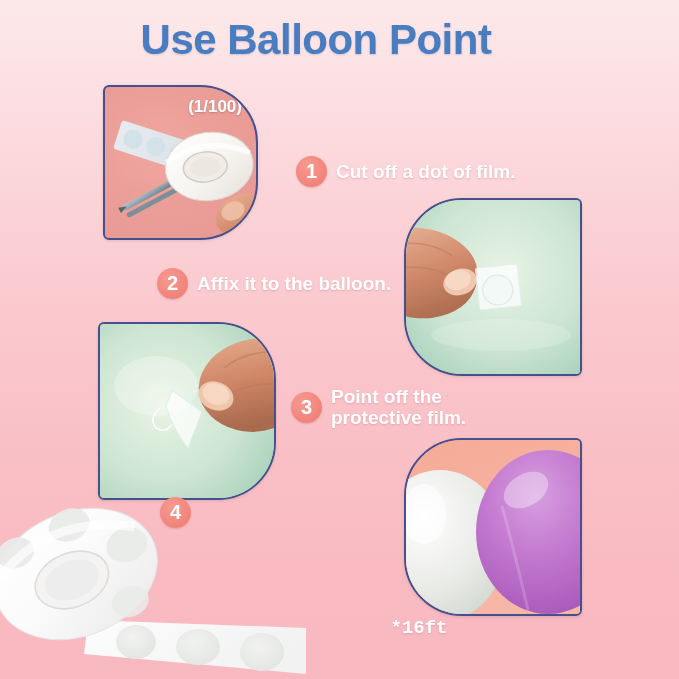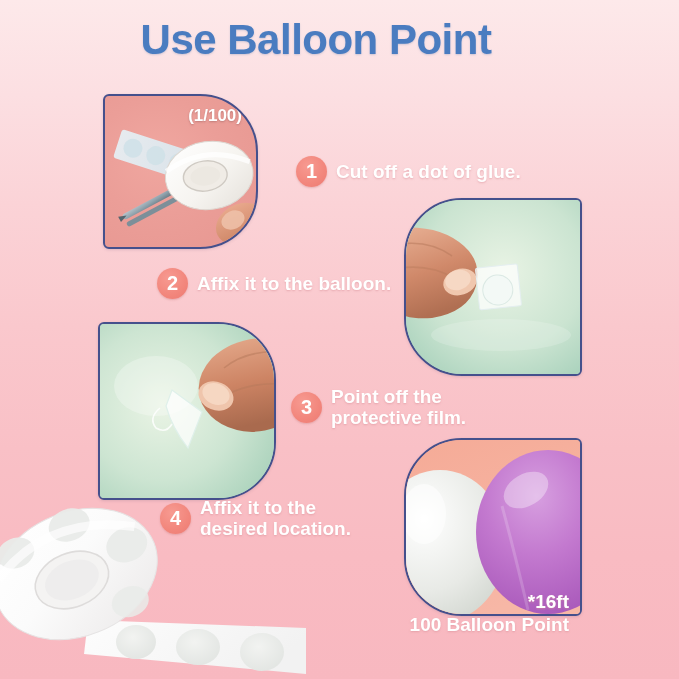--- a/index.html
+++ b/index.html
@@ -48,21 +48,21 @@
     border: 2px solid #45508c;
     box-sizing: border-box;
     overflow: hidden;
     box-shadow: 0 1px 3px rgba(100,80,110,0.18);
   }
   
   .round-right { border-radius: 6px 58px 58px 6px; }
   .round-left  { border-radius: 58px 6px 6px 58px; }
 
   #panel-1 {
-    left: 103px; top: 94px; width: 155px; height: 155px;
+    left: 103px; top: 85px; width: 155px; height: 155px;
     background:
       radial-gradient(ellipse at 35% 40%, #f0a7a0 0%, #eb9e98 45%, #e79791 100%);
   }
   #panel-2 {
     left: 404px; top: 198px; width: 178px; height: 178px;
     background:
       radial-gradient(ellipse at 60% 45%, #dfeedd 0%, #cfe6d3 40%, #b9dcc6 80%, #a9d2bd 100%);
   }
   #panel-3 {
     left: 98px; top: 322px; width: 178px; height: 178px;
@@ -114,28 +114,29 @@
   }
 
   #step-1 { left: 296px; top: 156px; }
   #step-2 { left: 157px; top: 268px; }
   #step-3 { left: 291px; top: 386px; }
   #step-4 { left: 160px; top: 497px; }
 
   
   #bottom-caption {
     position: absolute;
-    left: 269px; top: 591px;
+    left: 269px; top: 617px;
     width: 300px;
-    text-align: right;
+    text-align: center;
     color: #ffffff;
     font-size: 19px;
     font-weight: bold;
     line-height: 1.2;
     text-shadow: 0 1px 2px rgba(215,140,150,0.55);
+    font-family: Liberation Mono, monospace;
   }
   #bottom-caption .small { display: block; }
 
   
   #tape-roll {
     position: absolute;
     left: -24px; top: 492px;
     width: 330px; height: 190px;
   }
 </style>
@@ -293,38 +294,36 @@
       <ellipse cx="18" cy="74" rx="22" ry="30" fill="#ffffff" opacity="0.55"></ellipse>
 
       <ellipse cx="142" cy="92" rx="72" ry="82" fill="url(#purpleB)"></ellipse>
       <ellipse cx="120" cy="50" rx="24" ry="16" transform="rotate(-30 120 50)" fill="#ffffff" opacity="0.35"></ellipse>
       <path d="M96 66 Q108 110 122 170" fill="none" stroke="#ffffff" stroke-width="3" opacity="0.18"></path>
     </svg>
   </div>
 
   <div class="step" id="step-1">
     <div class="badge">1</div>
-    <div class="step-text">Cut off a dot of glue.</div>
+    <div class="step-text">Cut off a dot of film.</div>
   </div>
 
   <div class="step" id="step-2">
     <div class="badge">2</div>
     <div class="step-text">Affix it to the balloon.</div>
   </div>
 
   <div class="step" id="step-3">
     <div class="badge">3</div>
     <div class="step-text">Point off the
 protective film.</div>
   </div>
 
   <div class="step" id="step-4">
     <div class="badge">4</div>
-    <div class="step-text">Affix it to the
-desired location.</div>
   </div>
 
   <div id="tape-roll">
     <svg viewBox="0 0 330 190" width="330" height="190">
       <defs>
         <linearGradient id="rollOuter" x1="0.1" y1="0" x2="0.9" y2="1">
           <stop offset="0%" stop-color="#ffffff"></stop>
           <stop offset="45%" stop-color="#fbfbfb"></stop>
           <stop offset="100%" stop-color="#eceaea"></stop>
         </linearGradient>
@@ -356,16 +355,15 @@
         <ellipse cx="158" cy="74" rx="21" ry="17" fill="#e9ebe9" opacity="0.95"></ellipse>
         <ellipse cx="140" cy="128" rx="19" ry="15" fill="#e9ebe9" opacity="0.85"></ellipse>
 
         <path d="M26 58 Q96 16 172 60" fill="none" stroke="#ffffff" stroke-width="9" opacity="0.65"></path>
       </g>
     </svg>
   </div>
 
   <div id="bottom-caption">
     <span class="small">*16ft</span>
-    <span class="small">100 Balloon Point</span>
   </div>
 
 </div>
 
 </body></html>

